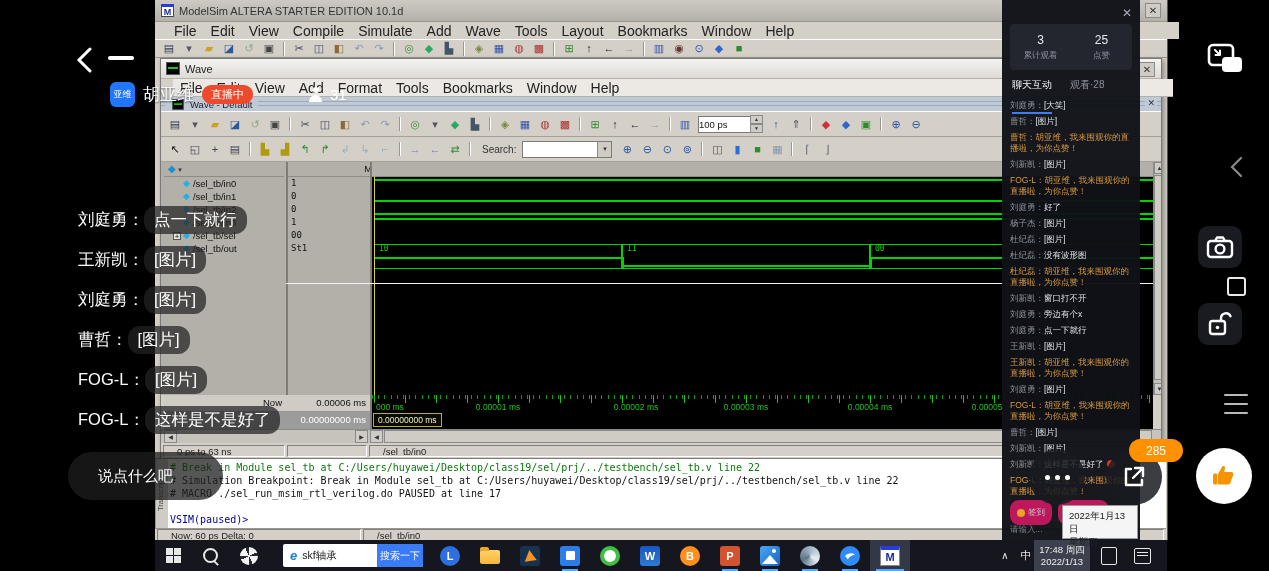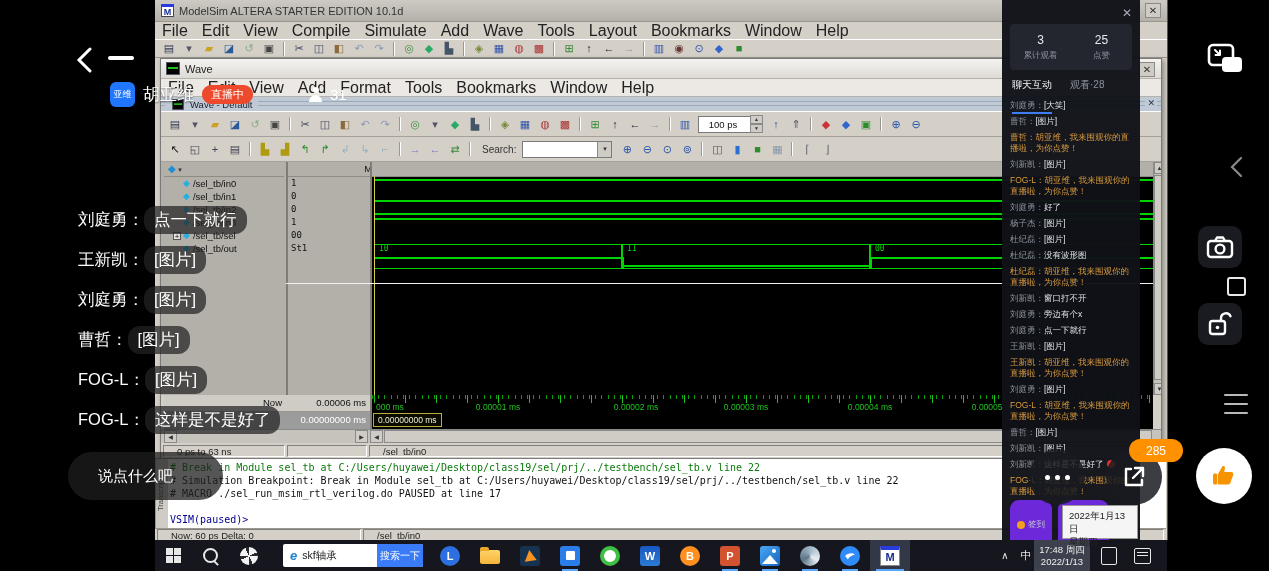--- a/index.html
+++ b/index.html
@@ -10,21 +10,21 @@
   #screen{left:155px;top:0;width:1012px;height:571px;background:#101018;}
   
   #mswin{left:0;top:0;width:1012px;height:540px;background:#d4d0c8;border-right:1px solid #555;}
   .ms-title{left:0;top:0;width:100%;height:22px;background:linear-gradient(#cdcac4,#b4b1ab);
             display:flex;align-items:center;padding-left:6px;box-sizing:border-box;border-bottom:1px solid #9a978f;}
   .msicon{width:13px;height:13px;background:#fff;border:1px solid #445;display:inline-flex;align-items:center;justify-content:center;
           font-size:9px;font-weight:bold;color:#1a2b8f;margin-right:5px;border-top:3px solid #2a3bdf;box-sizing:border-box;}
   .ms-title-text{font-size:11px;color:#333;}
   .winx{position:absolute;right:6px;top:4px;font-size:10px;color:#333;width:14px;height:13px;text-align:center;line-height:13px;
         background:#cfccc6;border:1px solid #8a8a8a;}
-  .menubar{display:flex;align-items:center;font-size:16px;color:#222;}
+  .menubar{display:flex;align-items:center;font-size:14px;color:#222;margin-left:12px;}
   .menubar span{padding:0 7px;cursor:default;}
   .ms-menu{left:0;top:22px;width:100%;height:17px;background:#d4d0c8;}
   .toolstrip{display:flex;align-items:center;gap:2px;padding-left:5px;}
   .ti{display:inline-block;width:16px;height:15px;font-size:11px;line-height:15px;text-align:center;
       background:transparent;border:1px solid transparent;border-radius:2px;}
   .tsep{display:inline-block;width:1px;height:14px;background:#9a978f;margin:0 3px;border-right:1px solid #fff;}
   .ms-toolbar{left:0;top:39px;width:100%;height:19px;background:#d4d0c8;border-top:1px solid #fff;border-bottom:1px solid #9a978f;box-sizing:border-box;}
   
   #wavewin{left:5px;top:58px;width:1002px;height:400px;background:#d4d0c8;border:1px solid #7a7a7a;box-sizing:border-box;
            box-shadow:2px 2px 5px rgba(0,0,0,.35);}
@@ -37,21 +37,21 @@
   .wv-tab{left:0;top:38px;width:100%;height:14px;background:#bfcad6;display:flex;align-items:center;padding-left:4px;box-sizing:border-box;
           background-image:linear-gradient(#0000 4px,#9aa8b8 4px,#9aa8b8 5px,#0000 5px,#0000 8px,#9aa8b8 8px,#9aa8b8 9px,#0000 9px);}
   .wv-tab-inner{display:flex;align-items:center;background:#bfcad6;padding:0 6px;height:100%;}
   .wv-tab-text{font-size:9.5px;color:#223;}
   .tabgrip{color:#6d7c8c;font-size:8px;letter-spacing:1px;margin-left:4px;}
   .tabx{position:absolute;right:4px;top:1px;font-size:9px;color:#334;background:#bfcad6;padding:0 2px;}
   .wv-tb1{left:0;top:52px;width:100%;height:26px;background:#d4d0c8;border-top:1px solid #fff;border-bottom:1px solid #a5a29c;box-sizing:border-box;}
   .wv-tb2{left:0;top:78px;width:100%;height:25px;background:#d4d0c8;border-bottom:1px solid #a5a29c;box-sizing:border-box;}
   .runbox{display:inline-flex;align-items:center;margin:0 2px;}
   .runfield{width:48px;height:15px;background:#fff;border:1px solid #7a7a7a;border-right:none;font-size:9.5px;color:#111;
-            text-align:center;line-height:15px;padding-right:3px;}
+            text-align:left;line-height:15px;padding-right:3px;}
   .spin{display:inline-flex;flex-direction:column;}
   .spin span{width:11px;height:7px;background:#cfccc6;border:1px solid #8a8a8a;font-size:5px;line-height:6px;text-align:center;color:#333;}
   .searchlbl{font-size:10px;color:#333;margin:0 4px 0 6px;}
   .combobox{width:88px;height:15px;background:#fff;border:1px solid #7a7a7a;position:relative;}
   .combobox .dd{position:absolute;right:0;top:0;width:13px;height:100%;background:#cfccc6;border-left:1px solid #8a8a8a;
                 font-size:7px;text-align:center;line-height:14px;color:#333;}
   
   .wv-content{left:0;top:103px;width:1000px;height:233px;background:#b3b0aa;overflow:hidden;}
   .pane-names{left:3px;top:0;width:120px;height:233px;background:#b3b0aa;overflow:hidden;}
   .pane-values{left:125px;top:0;width:105px;height:233px;background:#b3b0aa;border-left:2px solid #7f7c76;box-sizing:border-box;overflow:hidden;}
@@ -178,21 +178,21 @@
   .ptabs{position:absolute;left:10px;top:78px;display:flex;gap:18px;}
   .ptab{font-size:10px;color:#8b919c;padding-bottom:20px;}
   .ptab.active{color:#f0f2f5;border-bottom:2px solid #3f7df0;}
   #pmsgs{position:absolute;left:8px;top:100px;width:122px;height:398px;overflow:hidden;}
   .pm{font-size:8.5px;line-height:11px;margin-bottom:5px;color:#dfe3e8;}
   .pm .pm-name{color:#8b919c;}
   .pm.like{color:#d99a3f;}
   .pm.like .pm-name{color:#d99a3f;}
   .pm.reddot .pm-text::after{content:"";display:inline-block;width:8px;height:8px;background:#e03131;border-radius:50%;margin-left:3px;vertical-align:-1px;}
   .pillrow{position:absolute;left:8px;top:500px;display:flex;gap:6px;z-index:2;}
-  .pill{display:flex;align-items:center;gap:3px;background:#6d28d9;border-radius:9px;height:17px;padding:16px 7px;font-size:8.5px;color:#c6cad2;text-align:center;}
+  .pill{display:flex;align-items:center;gap:3px;background:#be185d;border-radius:9px;height:17px;padding:4px 7px;font-size:8.5px;color:#c6cad2;text-align:center;}
   .dotY{width:8px;height:8px;border-radius:50%;background:#f0a020;}
   .dotG{width:8px;height:8px;border-radius:50%;background:#3ac569;}
   .pinput{position:absolute;left:8px;top:521px;width:122px;height:17px;display:flex;align-items:center;}
   .pinput .ph{color:#777d88;font-size:8.5px;flex:1;}
   .sendbtn{background:#2a2d35;border-radius:9px;color:#8b919c;font-size:8.5px;padding:2px 9px;}
   
   .fcircle{border-radius:50%;background:rgba(25,27,33,.85);z-index:35;display:flex;align-items:center;justify-content:center;}
   #morebtn{left:1029px;top:449px;width:56px;height:56px;gap:5px;}
   #morebtn i{width:5px;height:5px;border-radius:50%;background:#fff;}
   #sharebtn{left:1106px;top:449px;width:56px;height:56px;}

